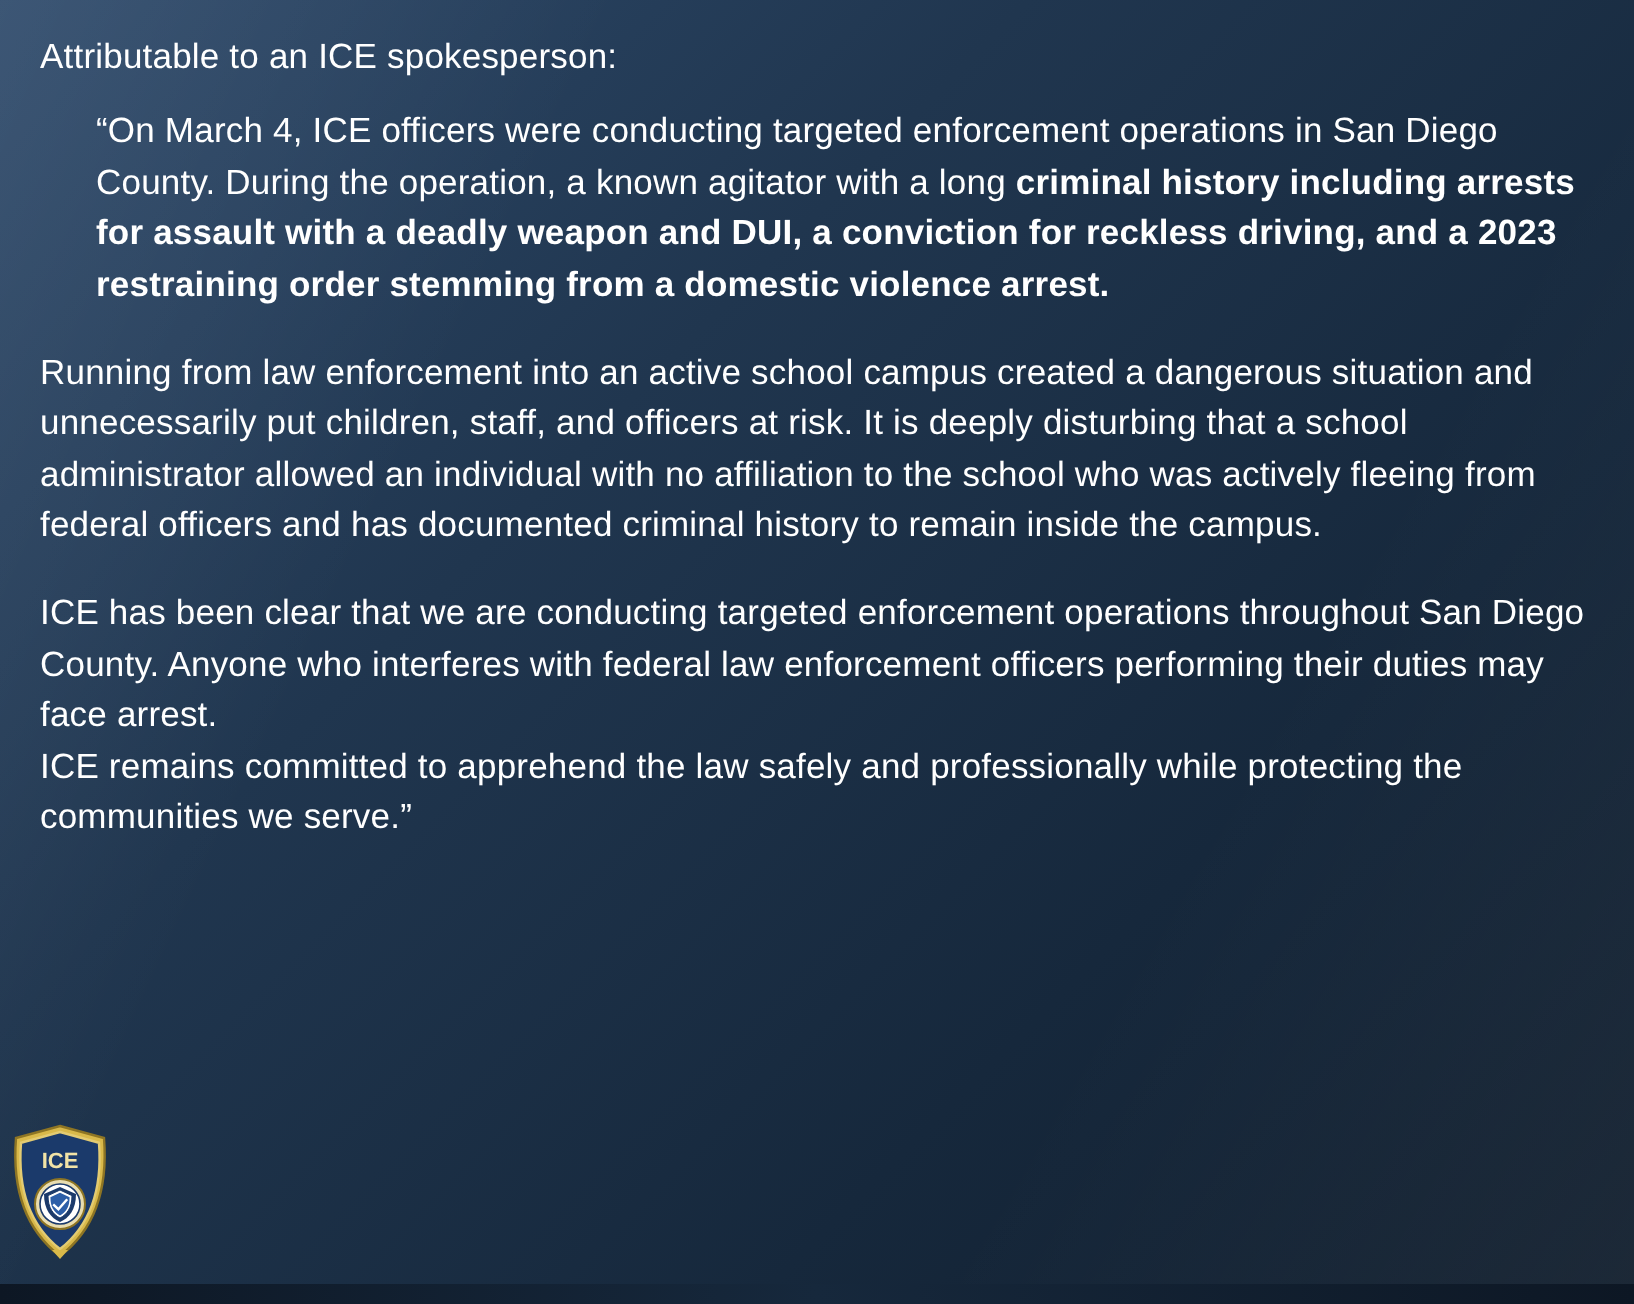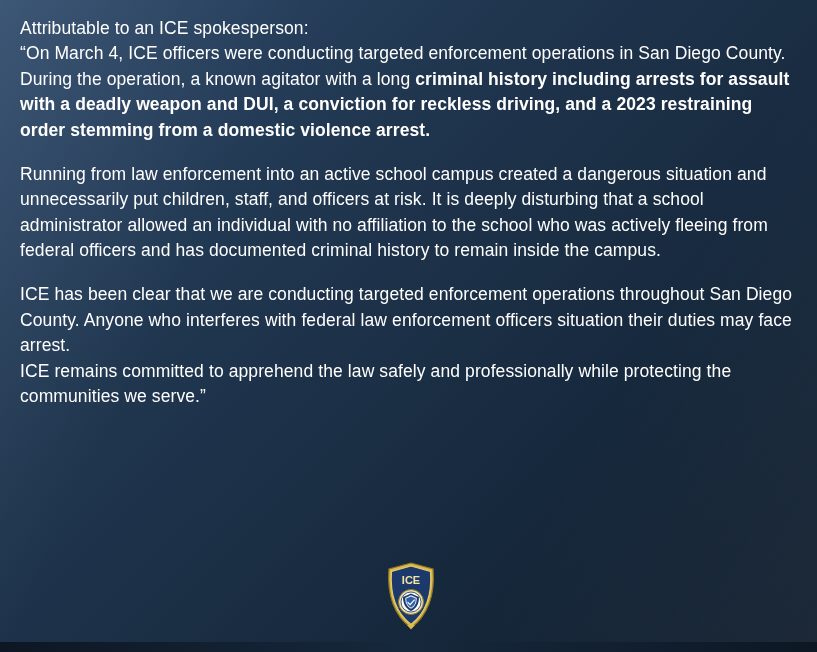--- a/index.html
+++ b/index.html
@@ -39,35 +39,35 @@
     font-size: 17.5px;
     line-height: 1.45;
     color: #ffffff;
     margin: 0 0 19px 0;
     letter-spacing: 0.1px;
   }
   .para.tight {
     margin-bottom: 0;
   }
   .lead {
-    margin-bottom: 0;
+    margin-bottom: 12px;
   }
   .quote-open {
     margin-bottom: 19px;
+    margin-left: 28px;
   }
   b, .bold {
     font-weight: bold;
   }
   #seal-wrap {
     position: absolute;
     left: 4px;
     right: 0;
     bottom: 22px;
     display: flex;
-    justify-content: center;
     align-items: flex-end;
   }
   .seal {
     width: 52px;
     height: 68px;
     display: block;
   }
   .bottom-bar {
     position: absolute;
     left: 0;
@@ -86,21 +86,21 @@
 
     <p class="para lead">Attributable to an ICE spokesperson:</p>
 
     <p class="para quote-open">
       <span> “On March 4, ICE officers were conducting targeted enforcement operations in San Diego County. During the operation, a known agitator with a long </span><b>criminal history including arrests for assault with a deadly weapon and DUI, a conviction for reckless driving, and a 2023 restraining order stemming from a domestic violence arrest.</b>
     </p>
 
 
     <p class="para">Running from law enforcement into an active school campus created a dangerous situation and unnecessarily put children, staff, and officers at risk. It is deeply disturbing that a school administrator allowed an individual with no affiliation to the school who was actively fleeing from federal officers and has documented criminal history to remain inside the campus.</p>
 
-    <p class="para tight">ICE has been clear that we are conducting targeted enforcement operations throughout San Diego County. Anyone who interferes with federal law enforcement officers situation their duties may face arrest.</p>
+    <p class="para tight">ICE has been clear that we are conducting targeted enforcement operations throughout San Diego County. Anyone who interferes with federal law enforcement officers performing their duties may face arrest.</p>
 
     <p class="para">ICE remains committed to apprehend the law safely and professionally while protecting the communities we serve.”</p>
 
   </div>
 
   <div id="seal-wrap">
     <svg class="seal" viewBox="0 0 52 68" aria-hidden="true">
 
       <path d="M26 1 L48 7 C49.5 26 47 50 26 66 C5 50 2.5 26 4 7 Z" fill="#d9b94a" stroke="#8e7524" stroke-width="1.2"></path>
       <path d="M26 4 L45.5 9.4 C46.8 26.5 44.5 48 26 62.5 C7.5 48 5.2 26.5 6.5 9.4 Z" fill="#1b3a6b" stroke="#e3cb72" stroke-width="1.2"></path>

